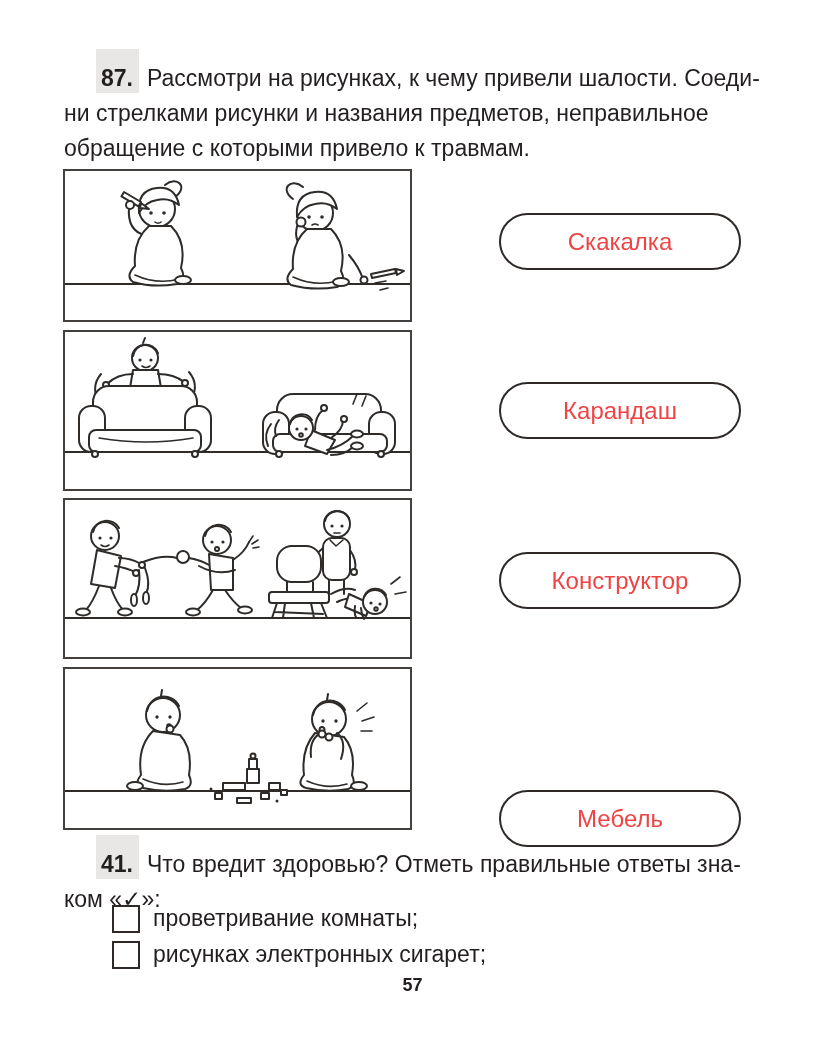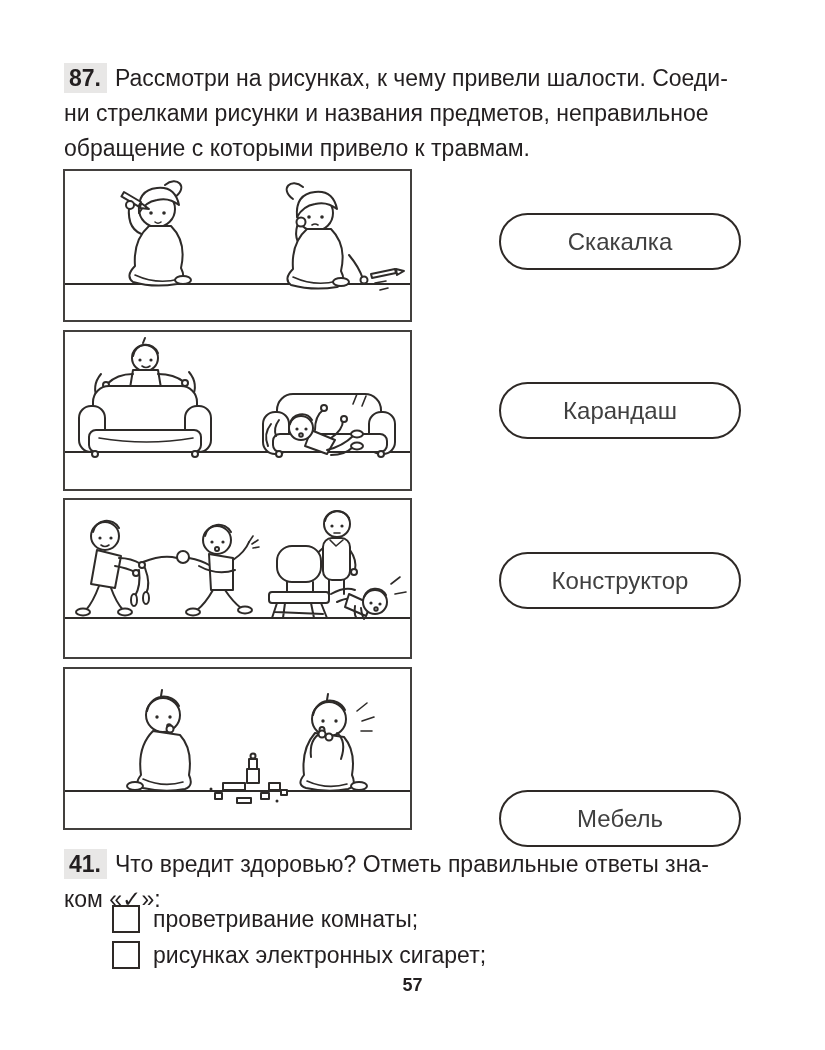--- a/index.html
+++ b/index.html
@@ -2,43 +2,43 @@
 <html><head>
 <meta charset="utf-8">
 <style>
   html,body { margin:0; padding:0; background:#ffffff; }
   .page {
     position:relative; width:825px; height:1050px; background:#ffffff;
     font-family:"Liberation Sans", sans-serif; color:#231f20; overflow:hidden;
   }
   .task { position:absolute; left:64px; width:700px; font-size:23px; line-height:35px; }
   .task-num {
-    font-weight:bold; background:#e8e7e6; padding:2px 6px 2px 5px; margin-right:8px;
+    font-weight:bold; background:#e8e7e6; padding:16px 6px 2px 5px; margin-right:8px;margin-left:32px;
   }
   .task-body { white-space:pre-line; }
 
   .pic {
     position:absolute; left:63px; width:349px; box-sizing:border-box;
     border:2px solid #43403e; background:#fff;
   }
   .pic svg { display:block; width:100%; height:100%; }
 
   svg.fig * { fill:none; stroke:#2e2b29; stroke-width:2; stroke-linecap:round; stroke-linejoin:round; }
   svg.fig .f { fill:#ffffff; }
   svg.fig .ink { fill:#2e2b29; stroke:none; }
   svg.fig .thin { stroke-width:1.6; }
 
   .pill {
     position:absolute; left:499px; width:242px; height:57px; box-sizing:border-box;
     border:2px solid #2e2926; border-radius:29px; background:#fff;
     display:flex; align-items:center; justify-content:center;
-    font-size:24px; color:#404040;
-  }
-
-  .opt-row { position:absolute; left:112px; display:flex; align-items:center; }
+    font-size:24px; color:#ef4444;
+  }
+
+  .opt-row { position:absolute; left:112px; display:flex; }
   .checkbox {
     width:28px; height:28px; box-sizing:border-box;
     border:2.5px solid #2e2926; background:#fff; flex:0 0 auto;
   }
   .opt-label { margin-left:13px; font-size:23px; }
 
   .page-num {
     position:absolute; left:0; top:975px; width:825px; text-align:center;
     font-weight:bold; font-size:18px;
   }

